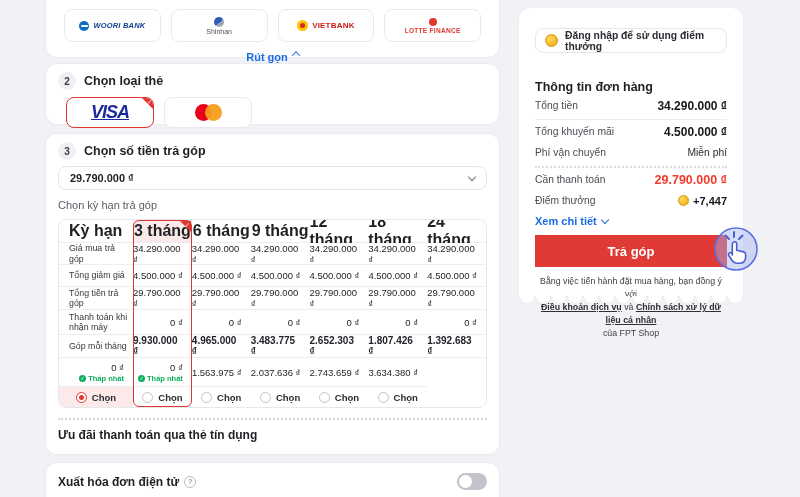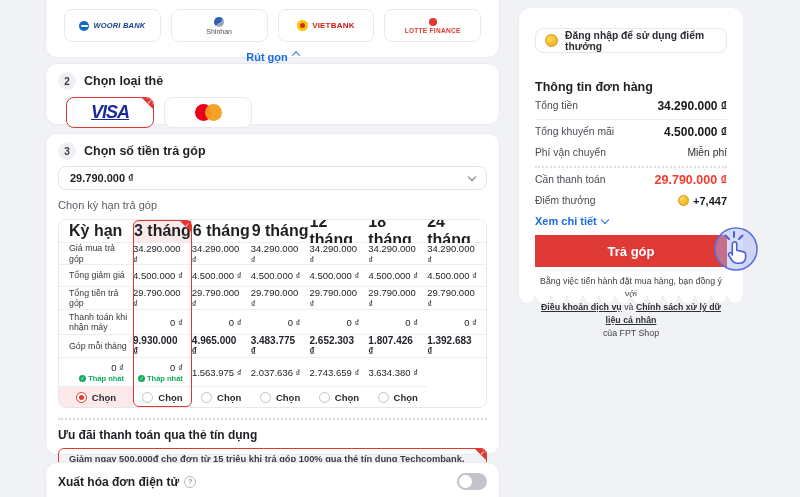--- a/index.html
+++ b/index.html
@@ -275,24 +275,20 @@
         <span class="radio"></span>
         <span>Chọn</span>
       </div>
       <div class="col-overlay" style="left: calc(0% + 74px); width: calc(16.6667% - 12.3333px);">
         <span class="corner"></span>
       </div>
     </div>
 
   <div class="dotted-sep"></div>
   <div class="offer-title">Ưu đãi thanh toán qua thẻ tín dụng</div>
-  <div class="offer-box">
-    <span>Giảm ngay 500,000đ cho đơn từ 15 triệu khi trả góp 100% qua thẻ tín dụng Techcombank.</span>
-    <span class="corner"></span>
-  </div>
 </section>
 
 <section class="card card-invoice">
   <div class="invoice-row">
     <span class="invoice-title">Xuất hóa đơn điện tử</span>
     <span class="qicon"></span>
     <span class="toggle"></span>
   </div>
 </section>
 

